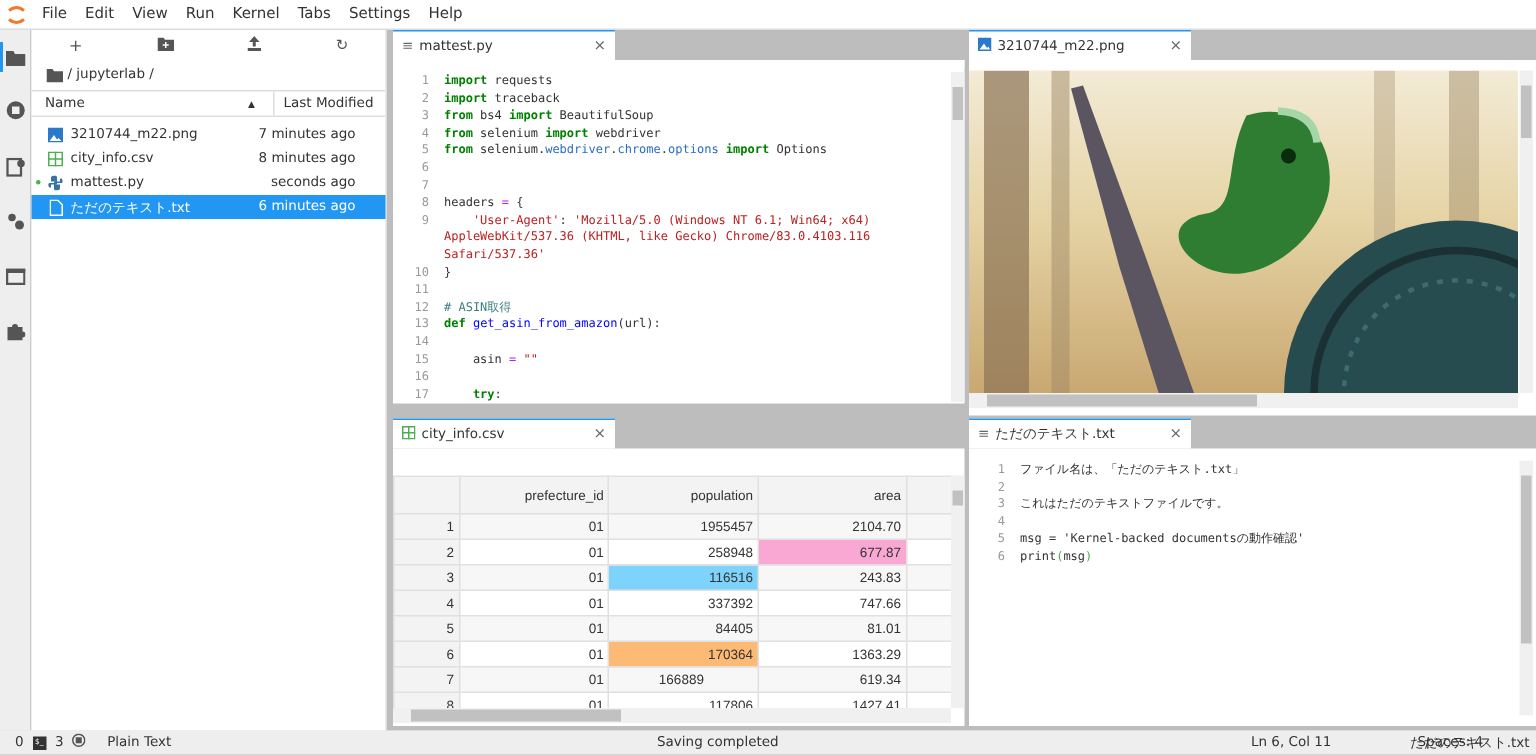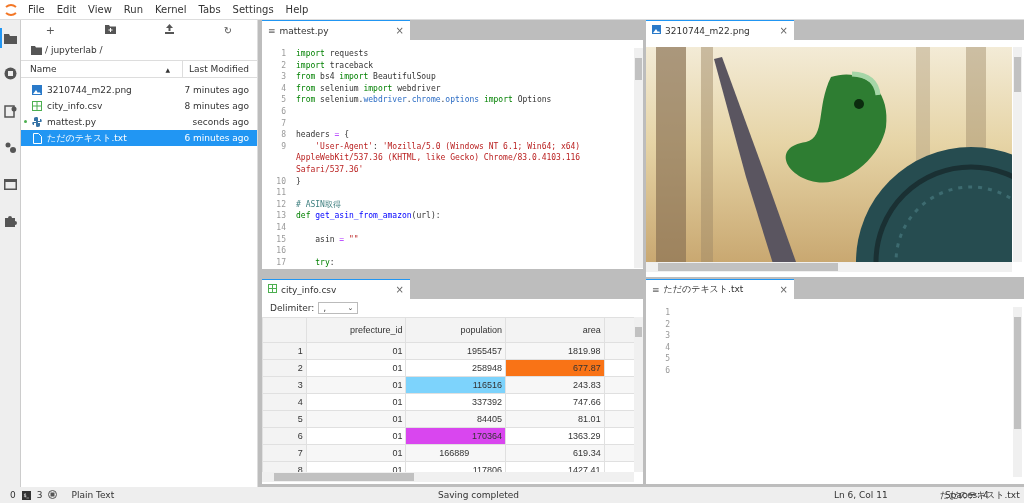--- a/index.html
+++ b/index.html
@@ -11,31 +11,31 @@
 .lb-icon{position:absolute;left:3px;width:14px;height:14px;color:#555;display:flex;align-items:center;justify-content:center}
 .filepanel{position:absolute;left:21px;top:20px;width:236px;height:467px;background:#fff}
 .fp-toolbar{height:20px;display:flex;align-items:center;justify-content:space-around;color:#555;font-size:11px}
 .breadcrumb{height:20px;display:flex;align-items:center;padding-left:10px;font-size:9px;color:#333}
 .fp-header{height:18px;border-top:1px solid #ddd;border-bottom:1px solid #ddd;display:flex;align-items:center;font-size:9px;color:#333}
 .fp-header .name{flex:1;padding-left:9px;display:flex;justify-content:space-between;padding-right:12px;border-right:1px solid #ddd;height:100%;align-items:center}
 .fp-header .mod{width:74px;text-align:right;padding-right:8px}
 .frow{height:16px;display:flex;align-items:center;font-size:9px;color:#333;position:relative}
 .frow .ic{width:10px;height:10px;margin-left:11px;margin-right:5px;display:flex;align-items:center;justify-content:center}
 .frow .fn{flex:1}
-.frow .fm{padding-right:8px}
+.frow .fm{padding-right:20px}
 .frow.sel{background:#2196f3;color:#fff}
 .dot{position:absolute;left:3px;top:6px;width:3px;height:3px;border-radius:50%;background:#4caf50}
 .dock{position:absolute;left:258px;top:20px;width:766px;height:467px;background:#bdbdbd}
 .panel{position:absolute;background:#fff}
 .tab{position:absolute;top:0;height:20px;background:#fff;display:flex;align-items:center;padding-left:6px;font-size:9px;color:#333;border-top:1px solid #2196f3}
 .tab .close{position:absolute;right:6px;font-size:10px;color:#666}
 .editor{position:absolute;font-family:"DejaVu Sans Mono","Liberation Mono",monospace;font-size:8px;line-height:11.6px}
 .gutter{position:absolute;left:0;top:0;width:28px;text-align:right;color:#999;padding-right:4px}
 .code{position:absolute;left:34px;top:0;white-space:pre;color:#333}
-.kw{color:#008000;font-weight:normal}
+.kw{color:#008000;font-weight:bold}
 .mod2{color:#2b6cc4}
 .str{color:#ba2121}
 .cm{color:#408080;}
 .fnc{color:#0000ff}
 .op{color:#aa22ff}
 .vscroll{position:absolute;width:9px;background:#f0f0f0}
 .vthumb{position:absolute;left:1px;width:7px;background:#c1c1c1}
 .grid{position:absolute;border-collapse:collapse;font-family:"Liberation Sans",sans-serif;font-size:9px}
 .grid td{border:1px solid #e0e0e0;height:17px;text-align:right;padding-right:3px;color:#333}
 .grid .rh{background:#f3f3f3;width:44px}
@@ -239,51 +239,44 @@
 
   <div class="tab" style="left:4px;top:259px;width:148px">
     <span style="margin-right:4px"><svg width="9" height="9">
           <rect x=".5" y=".5" width="8" height="8" fill="none" stroke="#4caf50"></rect>
           <path d="M4.5 0v9M0 4.5h9" stroke="#4caf50"></path>
         </svg></span>
     <span>city_info.csv</span>
     <span class="close">×</span>
   </div>
   <div class="panel" style="left:4px;top:279px;width:381px;height:185px">
-    <div style="height:18px;display:flex;align-items:center;padding-left:8px">
-      <span style="margin-right:4px">Delimiter:</span>
-      <span style="display:inline-flex;align-items:center;justify-content:space-between;width:40px;height:12px;border:1px solid #bbb;padding:0 4px;font-size:8px">
-        <span>,</span>
-        <span style="font-size:7px">⌄</span>
-      </span>
-    </div>
     <div style="position:absolute;left:0;top:18px;width:372px;height:155px;overflow:hidden;background:#f3f3f3">
       <table class="grid">
         <tbody>
             <tr>
           <td class="hh rh"></td>
           <td class="hh" style="width:100px">prefecture_id</td>
           <td class="hh" style="width:100px">population</td>
           <td class="hh" style="width:99px">area</td>
           <td class="hh" style="width:30px;border-right:none"></td>
         </tr>
         </tbody>
           <tbody id="csv-body">
             <tr>
               <td class="rh" style="background: rgb(243, 243, 243);">1</td>
               <td style="background: rgb(247, 247, 247);">01</td>
               <td style="background: rgb(247, 247, 247);">1955457</td>
-              <td style="background: rgb(247, 247, 247);">1819.98</td>
+              <td style="background: rgb(247, 247, 247);">2104.70</td>
               <td style="background: rgb(247, 247, 247); border-right: none;"></td>
             </tr>
             <tr>
               <td class="rh" style="background: rgb(243, 243, 243);">2</td>
               <td style="background: rgb(255, 255, 255);">01</td>
               <td style="background: rgb(255, 255, 255);">258948</td>
-              <td style="background: #f97316;">677.87</td>
+              <td style="background: #f9a8d4;">677.87</td>
               <td style="background: rgb(255, 255, 255); border-right: none;"></td>
             </tr>
             <tr>
               <td class="rh" style="background: rgb(243, 243, 243);">3</td>
               <td style="background: rgb(247, 247, 247);">01</td>
               <td style="background: #7dd3fc;">116516</td>
               <td style="background: rgb(247, 247, 247);">243.83</td>
               <td style="background: rgb(247, 247, 247); border-right: none;"></td>
             </tr>
             <tr>
@@ -296,21 +289,21 @@
             <tr>
               <td class="rh" style="background: rgb(243, 243, 243);">5</td>
               <td style="background: rgb(247, 247, 247);">01</td>
               <td style="background: rgb(247, 247, 247);">84405</td>
               <td style="background: rgb(247, 247, 247);">81.01</td>
               <td style="background: rgb(247, 247, 247); border-right: none;"></td>
             </tr>
             <tr>
               <td class="rh" style="background: rgb(243, 243, 243);">6</td>
               <td style="background: rgb(255, 255, 255);">01</td>
-              <td style="background: #d946ef;">170364</td>
+              <td style="background: #fdba74;">170364</td>
               <td style="background: rgb(255, 255, 255);">1363.29</td>
               <td style="background: rgb(255, 255, 255); border-right: none;"></td>
             </tr>
             <tr>
               <td class="rh" style="background: rgb(243, 243, 243);">7</td>
               <td style="background: rgb(247, 247, 247);">01</td>
               <td style="background: rgb(247, 247, 247); text-align: center;">166889</td>
               <td style="background: rgb(247, 247, 247);">619.34</td>
               <td style="background: rgb(247, 247, 247); border-right: none;"></td>
             </tr>
@@ -333,20 +326,26 @@
   </div>
 
   <div class="tab" style="left:388px;top:259px;width:148px">
     <span style="margin-right:4px;color:#666">≡</span>
     <span>ただのテキスト.txt</span>
     <span class="close">×</span>
   </div>
   <div class="panel" style="left:388px;top:279px;width:378px;height:185px">
     <div class="editor" style="left:0;top:8px;width:366px;height:170px;line-height:11.6px">
       <div class="gutter">1<br>2<br>3<br>4<br>5<br>6</div>
+      <div class="code">ファイル名は、「ただのテキスト.txt」
+
+これはただのテキストファイルです。
+
+msg = 'Kernel-backed documentsの動作確認'
+print<span style="color:#4caf50">(</span>msg<span style="color:#4caf50">)</span></div>
     </div>
     <div class="vscroll" style="left:367px;top:8px;height:170px">
       <div class="vthumb" style="top:10px;height:112px"></div>
     </div>
   </div>
 </div>
 
 <div class="statusbar">
   <span style="margin-left:10px">0</span>
   <span style="margin-left:6px;display:inline-block;width:9px;height:9px;background:#333;color:#fff;font-size:5px;line-height:9px;text-align:center">$_</span>

